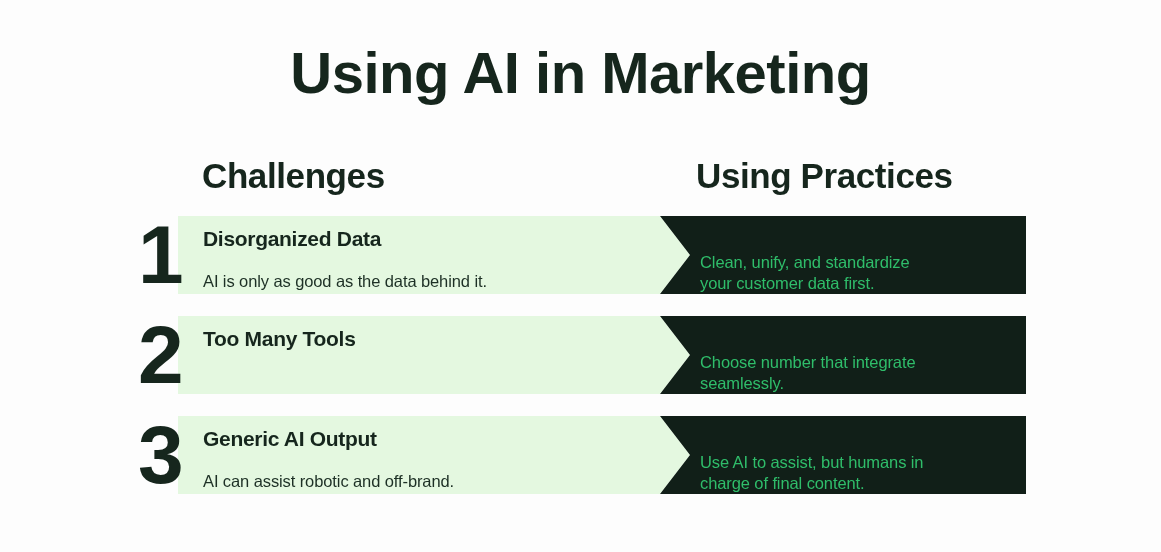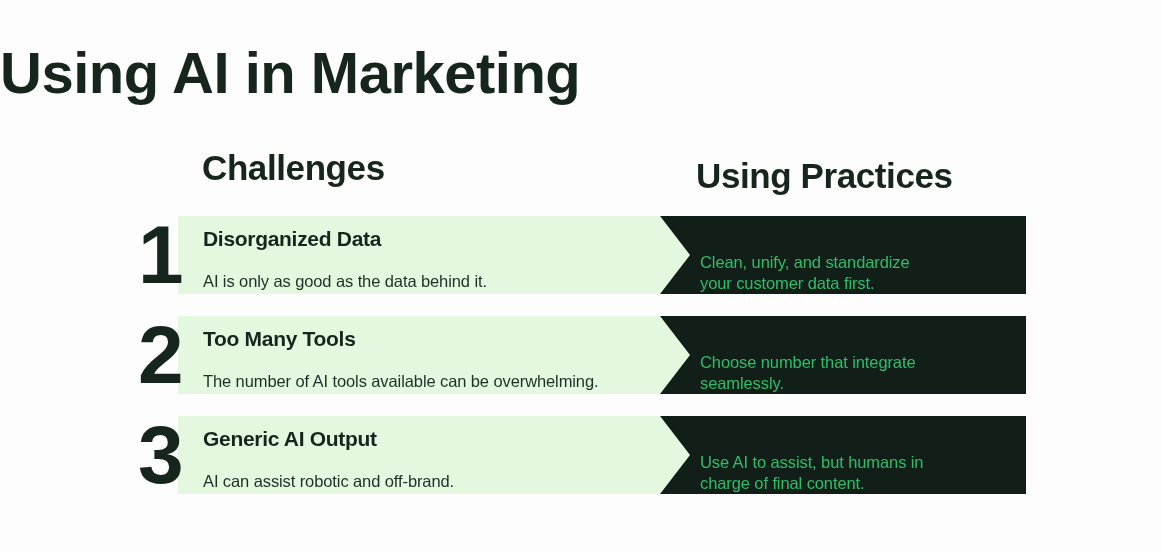--- a/index.html
+++ b/index.html
@@ -16,38 +16,38 @@
     position: relative;
     -webkit-font-smoothing: antialiased;
   }
 
   
   .page-title {
     position: absolute;
     top: 44px;
     left: 0;
     width: 1161px;
-    text-align: left;
+    text-align: center;
     font-size: 58px;
     font-weight: 700;
     letter-spacing: -0.5px;
     color: #16261d;
     line-height: 1;
   }
 
   
   .col-header {
     position: absolute;
     font-size: 35px;
     font-weight: 700;
     letter-spacing: -0.4px;
     color: #16261d;
     line-height: 1;
   }
-  .col-header.challenges    { top: 150px; left: 202px; text-align: right; }
+  .col-header.challenges    { top: 158px; left: 202px; text-align: right; }
   .col-header.best-practices{ top: 158px; left: 696px; }
 
   
   .rows {
     position: absolute;
     top: 216px;
     left: 0;
     width: 1161px;
   }
 
@@ -148,21 +148,20 @@
     <div class="practice-panel">
       <div class="practice-text">Clean, unify, and standardize
 your customer data first.</div>
     </div>
   </div>
 
   <div class="row">
     <div class="row-number">2</div>
     <div class="challenge-panel">
       <div class="challenge-title">Too Many Tools</div>
-      <div class="challenge-sub">The number of AI tools available can be overwhelming.</div>
     </div>
     <div class="practice-panel">
       <div class="practice-text">Choose number that integrate
 seamlessly.</div>
     </div>
   </div>
 
   <div class="row">
     <div class="row-number">3</div>
     <div class="challenge-panel">

